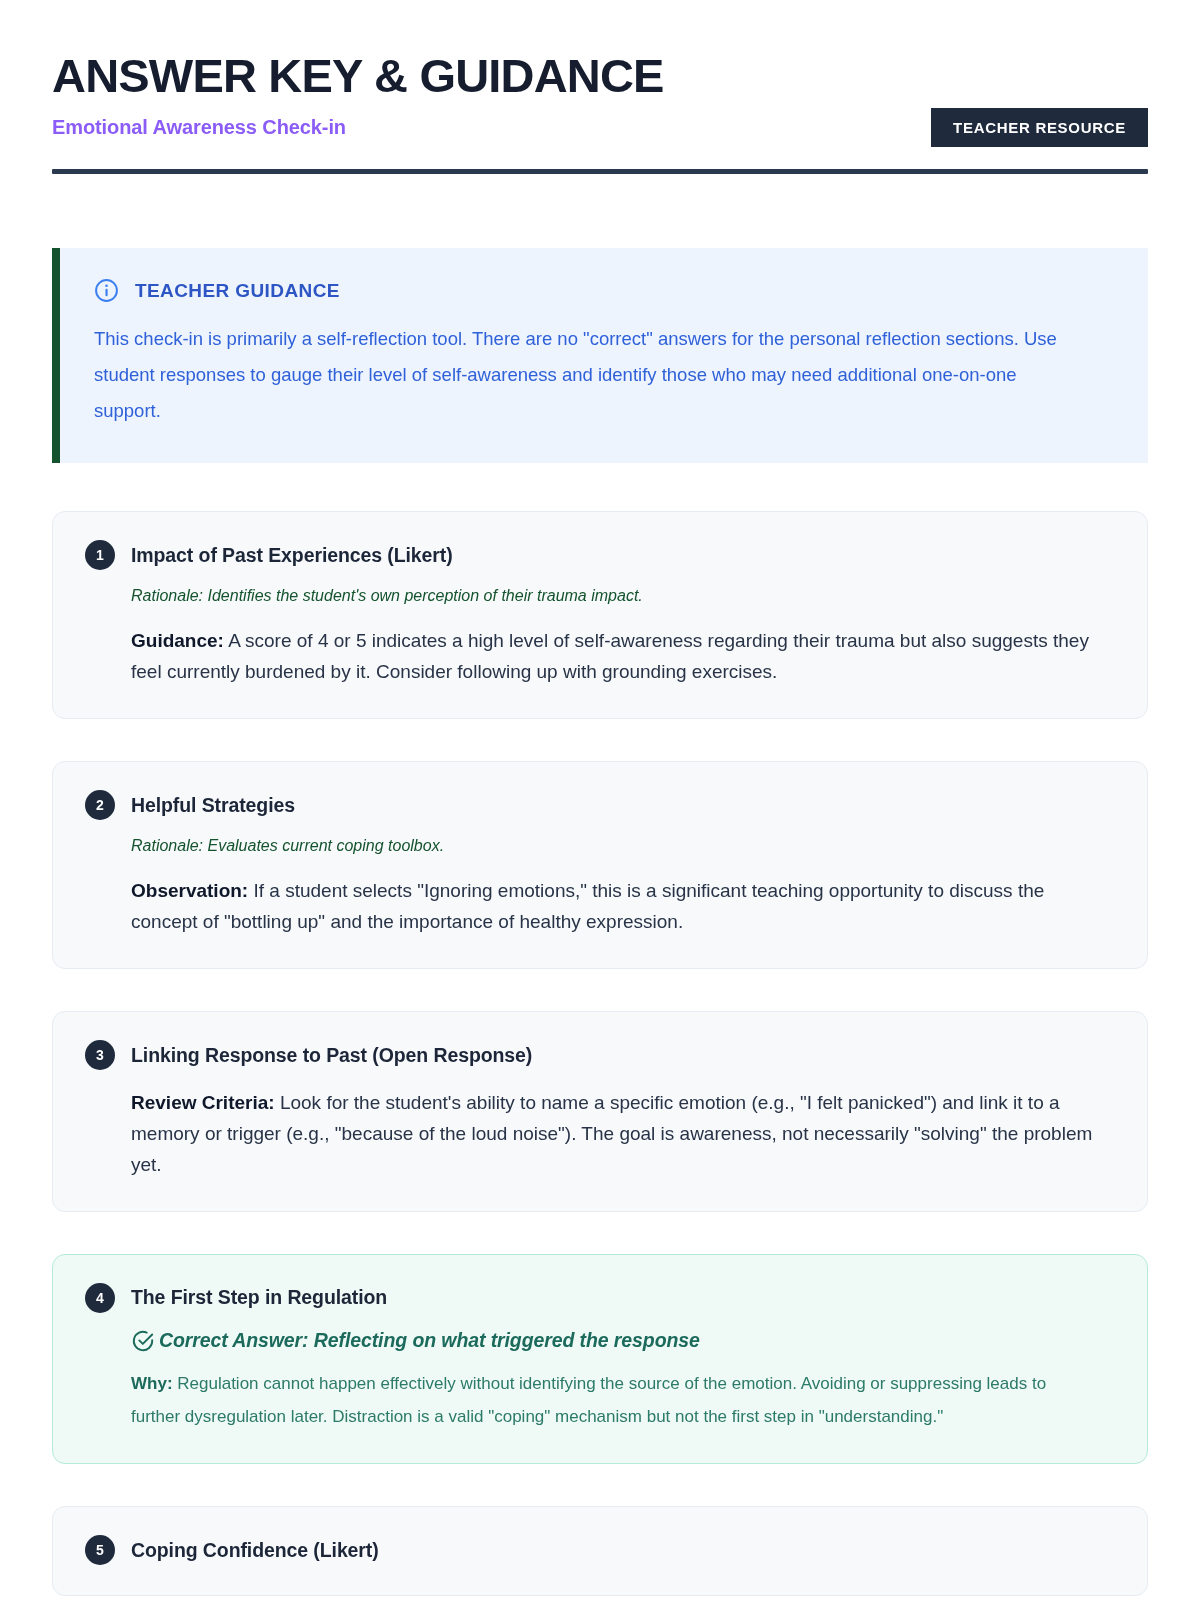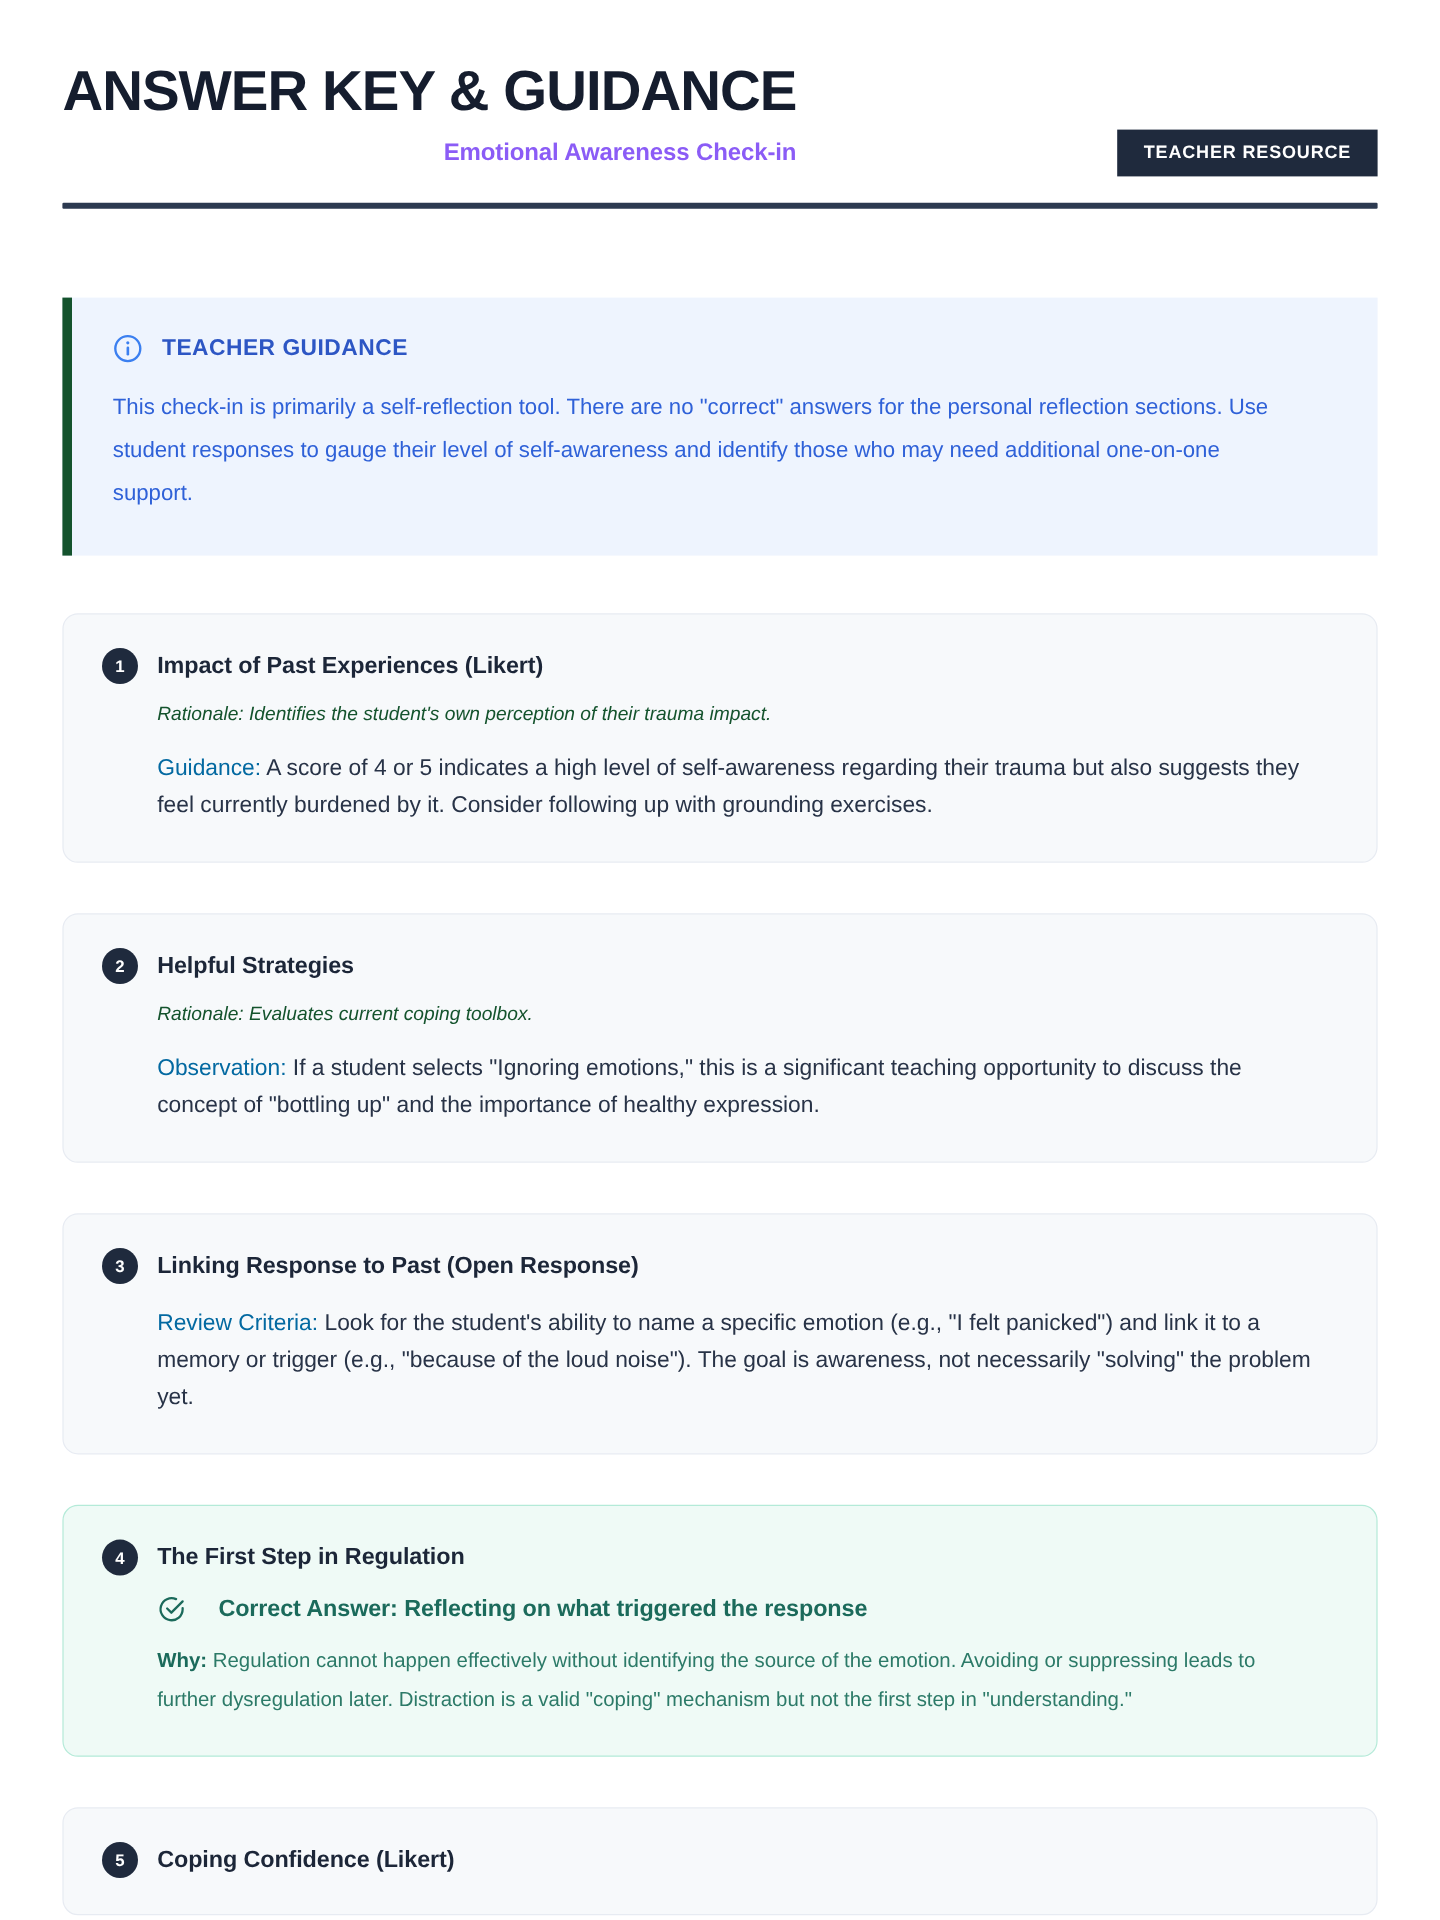--- a/index.html
+++ b/index.html
@@ -22,21 +22,20 @@
   
   .header {
     position: relative;
     padding-bottom: 18px;
   }
 
   .header-row {
     display: flex;
     align-items: flex-start;
     justify-content: space-between;
-    text-align: right;
   }
 
   .header-left { padding-top: 2px; }
 
   .doc-title {
     font-size: 47px;
     font-weight: 700;
     letter-spacing: -0.8px;
     color: #151d2e;
     line-height: 1.1;
@@ -162,28 +161,29 @@
   }
 
   .note {
     margin-top: 18px;
     font-size: 19px;
     line-height: 1.63;
     color: #283347;
     max-width: 965px;
   }
 
-  .note b { font-weight: 400; color: #0369a1; }
+  .note b { font-weight: 700; color: #0f172a; }
 
   
   .answer-row {
     margin-top: 16px;
     display: flex;
-    align-items: flex-end;
-    gap: 27px;
+    align-items: flex-start;
+    gap: 4px;
+    font-style: italic;
   }
 
   .check-icon {
     width: 24px;
     height: 24px;
     flex: 0 0 24px;
     display: block;
   }
 
   .answer-text {

